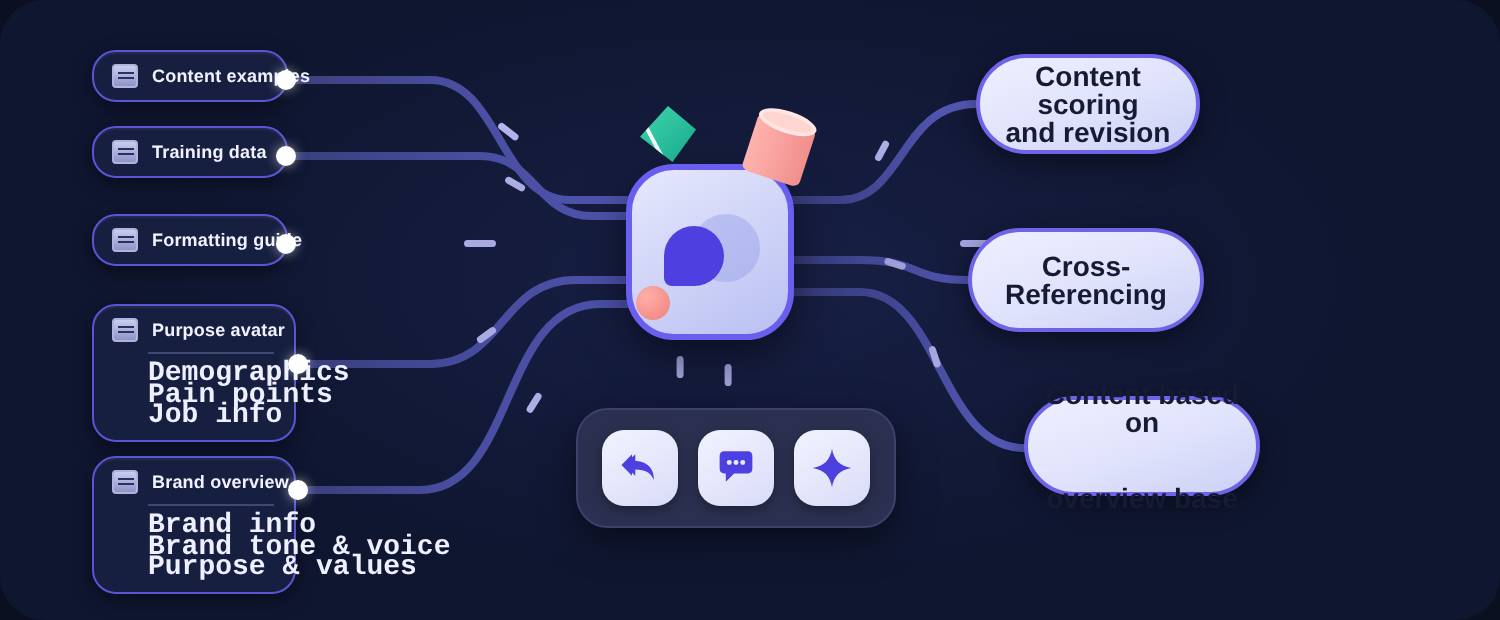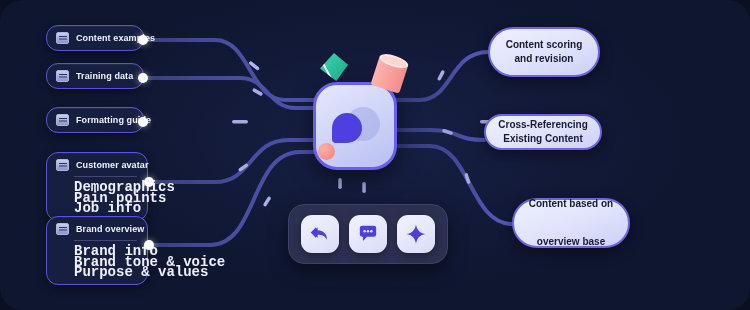--- a/index.html
+++ b/index.html
@@ -43,21 +43,21 @@
     position:absolute;width:10px;height:10px;border-radius:50%;
     background:#ffffff;box-shadow:0 0 6px rgba(255,255,255,.55);z-index:6;
   }
 
   
   .rcard{
     position:absolute;box-sizing:border-box;display:flex;flex-direction:column;
     align-items:center;justify-content:center;text-align:center;
     background:linear-gradient(160deg,#eef0ff 0%,#dfe2fb 55%,#ccd0f6 100%);
     border:2px solid #6f63e8;color:#161a33;
-    font-size:10px;font-weight:bold;line-height:14px;
+    font-size:14px;font-weight:bold;line-height:14px;
     box-shadow:0 4px 14px rgba(0,0,0,.45);
     z-index:5;padding:4px 6px;
   }
 
   
   #hub{
     position:absolute;left:313px;top:82px;width:78px;height:82px;
     border-radius:24px;border:3px solid #6a5ef0;
     background:linear-gradient(150deg,#e6e8fc 0%,#cfd4f7 50%,#b9c0f2 100%);
     box-shadow:0 8px 22px rgba(0,0,0,.5);z-index:6;overflow:hidden;
@@ -156,32 +156,32 @@
     <div class="lhead">
       <span class="glyph"></span>
       <span class="ltitle">Formatting guide</span>
     </div>
   </div>
   <div class="port" style="left:138px;top:117px;"></div>
 
   <div class="lcard" style="left:46px;top:152px;width:102px;">
     <div class="lhead">
       <span class="glyph"></span>
-      <span class="ltitle">Customer avatar</span>
+      <span class="ltitle">Purpose avatar</span>
     </div>
     <div class="divider"></div>
     <div class="lsubs">
       <div class="lsub">Demographics</div>
       <div class="lsub">Pain points</div>
       <div class="lsub">Job info</div>
     </div>
   </div>
   <div class="port" style="left:144px;top:177px;"></div>
 
-  <div class="lcard" style="left:46px;top:216px;width:102px;">
+  <div class="lcard" style="left:46px;top:228px;width:102px;">
     <div class="lhead">
       <span class="glyph"></span>
       <span class="ltitle">Brand overview</span>
     </div>
     <div class="divider"></div>
     <div class="lsubs">
       <div class="lsub">Brand info</div>
       <div class="lsub">Brand tone &amp; voice</div>
       <div class="lsub">Purpose &amp; values</div>
     </div>
@@ -219,23 +219,22 @@
         <path d="M12 1.5 C13 7.6 16.4 11 22.5 12 C16.4 13 13 16.4 12 22.5 C11 16.4 7.6 13 1.5 12 C7.6 11 11 7.6 12 1.5 Z" fill="#4e3fe0"></path>
       </svg>
     </div>
   </div>
 
   <div class="rcard" style="left:488px;top:27px;width:112px;height:50px;border-radius:25px;">
     <span>Content scoring</span>
     <span>and revision</span>
   </div>
 
-  <div class="rcard" style="left:484px;top:114px;width:118px;height:36px;border-radius:26px;">
+  <div class="rcard" style="left:484px;top:114px;width:118px;height:52px;border-radius:26px;">
     <span>Cross-Referencing</span>
-    <span>Existing Content</span>
   </div>
 
   <div class="rcard" style="left:512px;top:198px;width:118px;height:50px;border-radius:25px;gap:24px;">
     <span>Content based on</span>
     <span>overview base</span>
   </div>
 
 
 </div>
 

